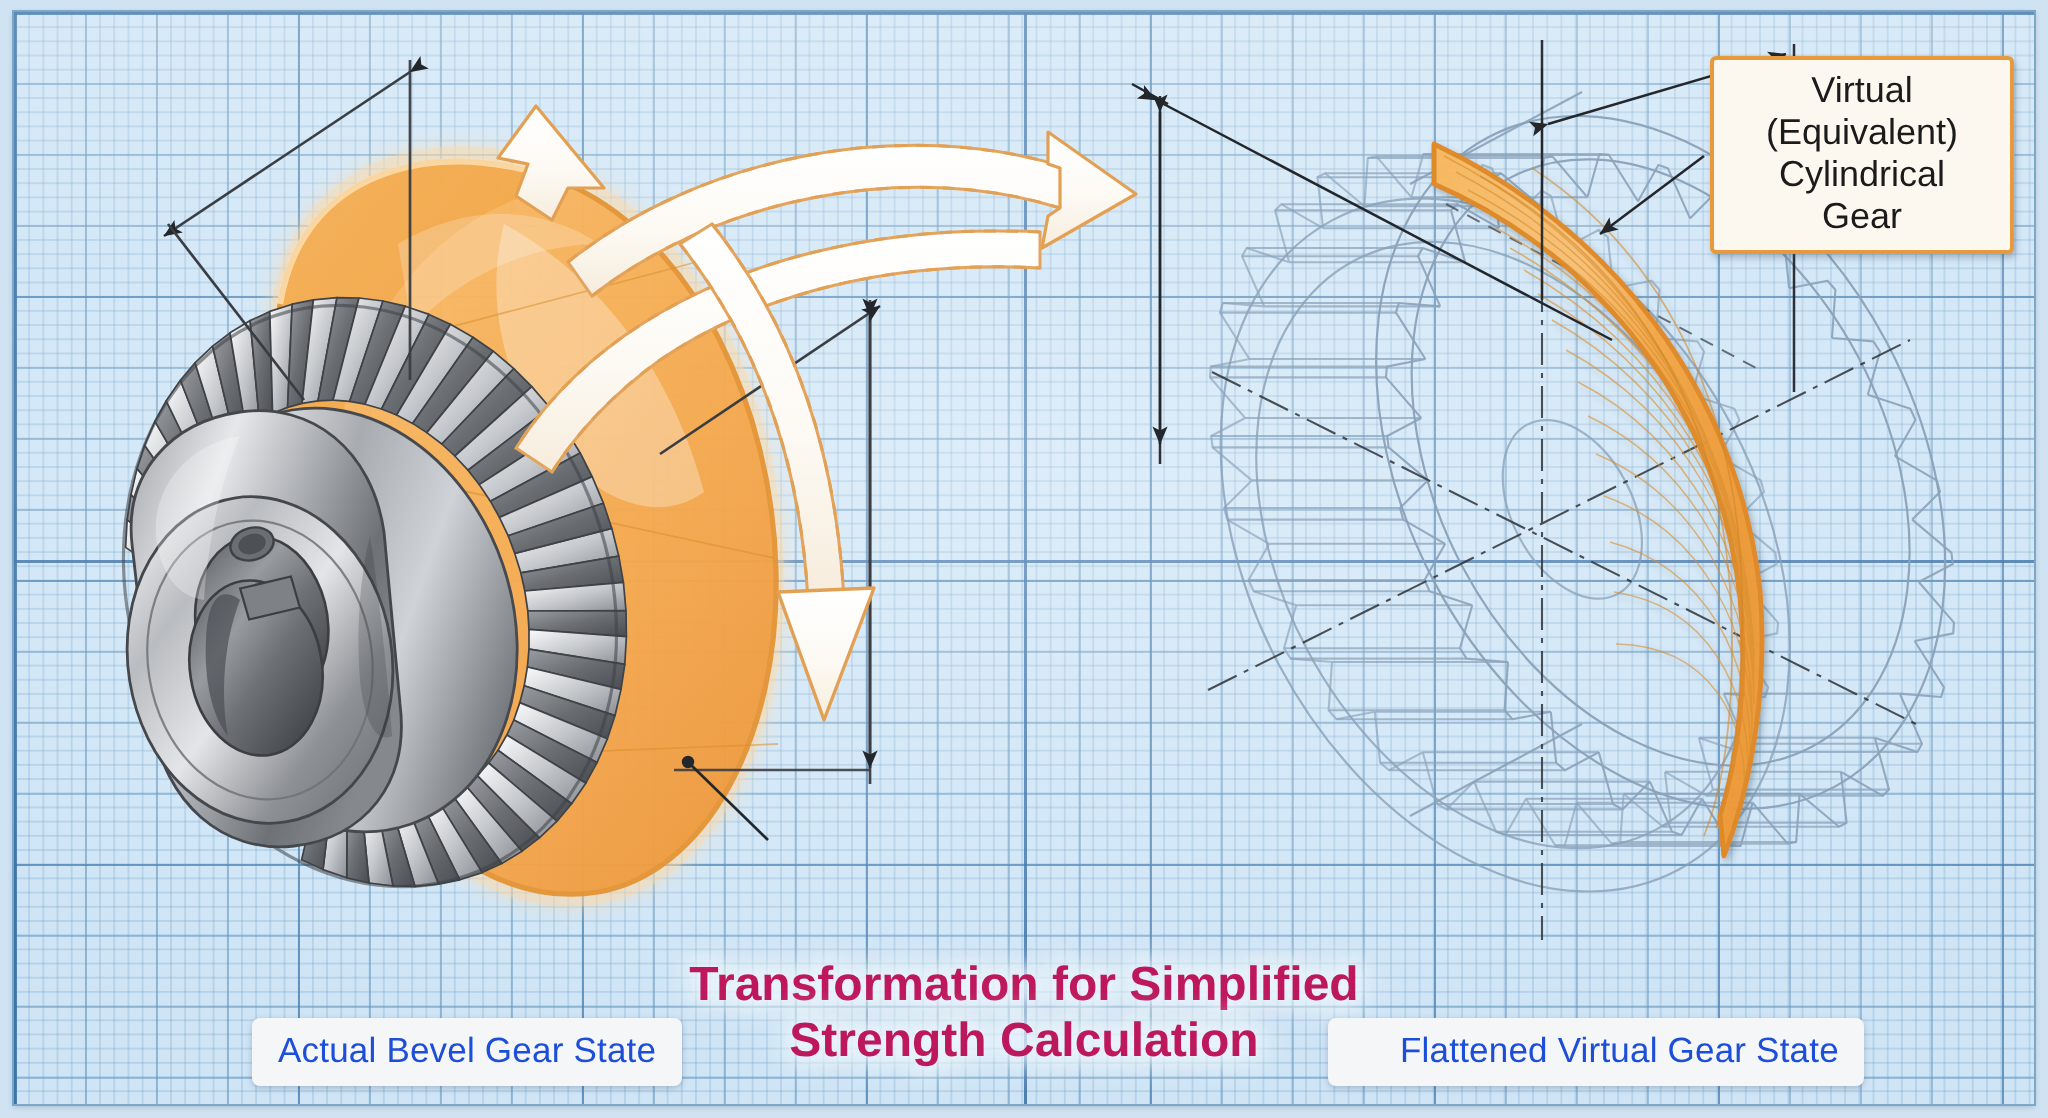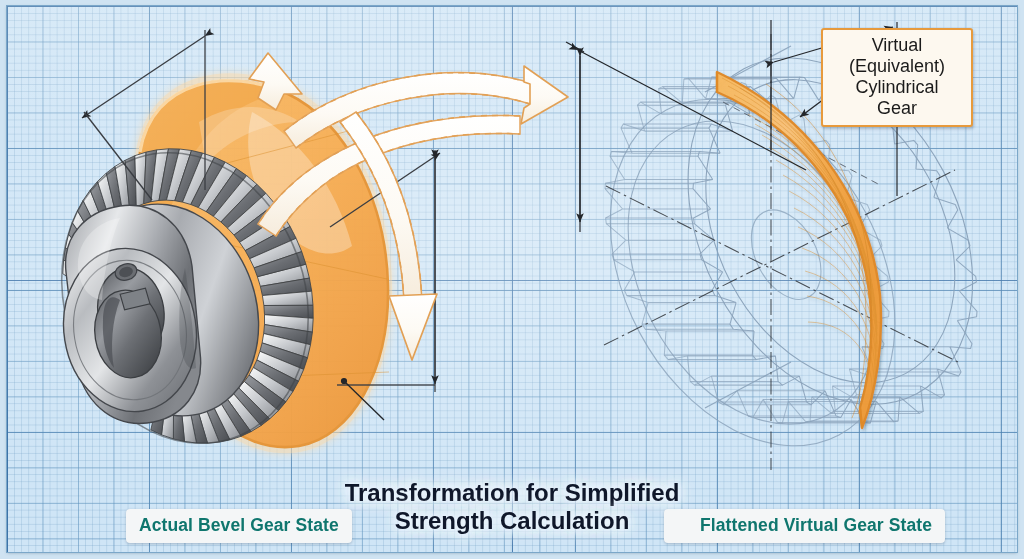--- a/index.html
+++ b/index.html
@@ -58,33 +58,33 @@
     font-size:18px;line-height:21px;
     text-align:center;
     padding:5px 11px 6px;
     box-shadow:1px 2px 3px rgba(50,70,95,.30);
     white-space:pre-line;
   }
   .state-tag{
     position:absolute;
     background:#f4f6f7;
     border-radius:4px;
-    color:#0f766e;
-    font-weight:bold;
+    color:#1d4ed8;
+    font-weight:normal;
     font-size:17.5px;line-height:19px;
     letter-spacing:.1px;
     padding:7px 13px 8px;
     box-shadow:0 1px 3px rgba(45,65,90,.28);
     white-space:nowrap;
   }
   #main-title{
     position:absolute;
     text-align:center;
     font-weight:bold;
-    color:#0f172a;
+    color:#be185d;
     font-size:24px;line-height:28px;
     white-space:pre-line;
     text-shadow:0 0 9px #ecf5fd,0 0 9px #ecf5fd,0 0 16px #ecf5fd,0 0 16px #ecf5fd,0 0 22px #ecf5fd;
   }
 </style>
 </head>
 <body>
 
 <div id="stage">
 
@@ -463,21 +463,21 @@
                  C 418,224 396,162 356,112 Z" fill="url(#gArrowWhite)" stroke="#e3a45e" stroke-width="1.5"></path>
         <path d="M 340,122 C 378,170 400,228 404,300" fill="none" stroke="#e2a055" stroke-width="1.5" stroke-dasharray="6 5"></path>
         <path d="M 356,112 C 396,162 418,224 422,300" fill="none" stroke="#e2a055" stroke-width="1.5" stroke-dasharray="6 5"></path>
 
         <path d="M 389,296 L 437,294 L 412,360 Z" fill="url(#gArrowWhite)" stroke="#e2a055" stroke-width="1.7" stroke-linejoin="round"></path>
       </g>
     </g>
   </svg>
 
 
-  <div class="callout" style="left:821px;top:28px;width:126px;">Virtual
+  <div class="callout" style="left:855px;top:28px;width:126px;">Virtual
 (Equivalent)
 Cylindrical Gear</div>
 
   <div class="state-tag" style="left:126px;top:509px;">Actual Bevel Gear State</div>
 
   <div class="state-tag" style="left:664px;top:509px;padding-left:36px;">Flattened Virtual Gear State</div>
 
   <div id="main-title" style="left:332px;top:479px;width:360px;">Transformation for Simplified
 Strength Calculation</div>
 

